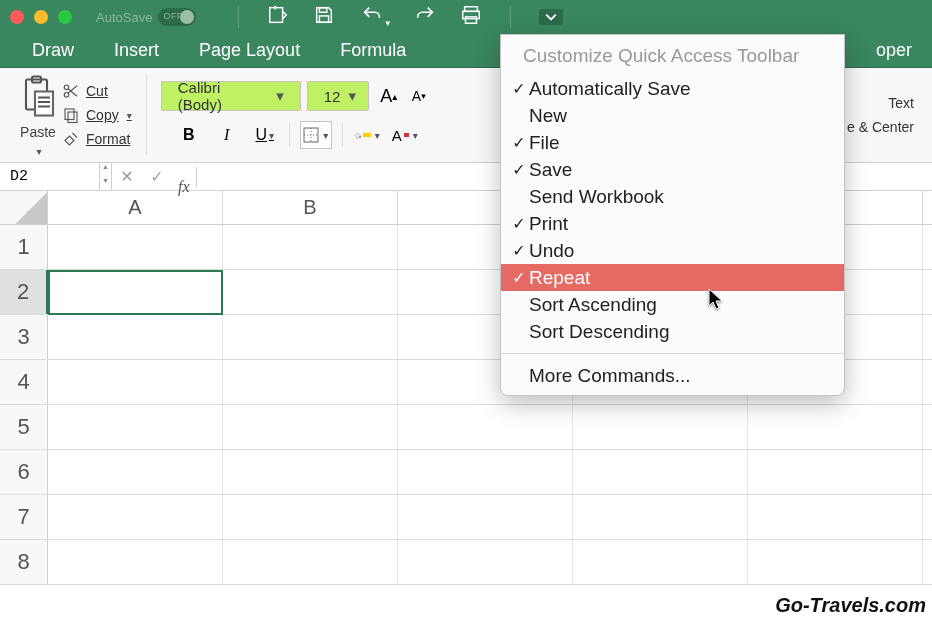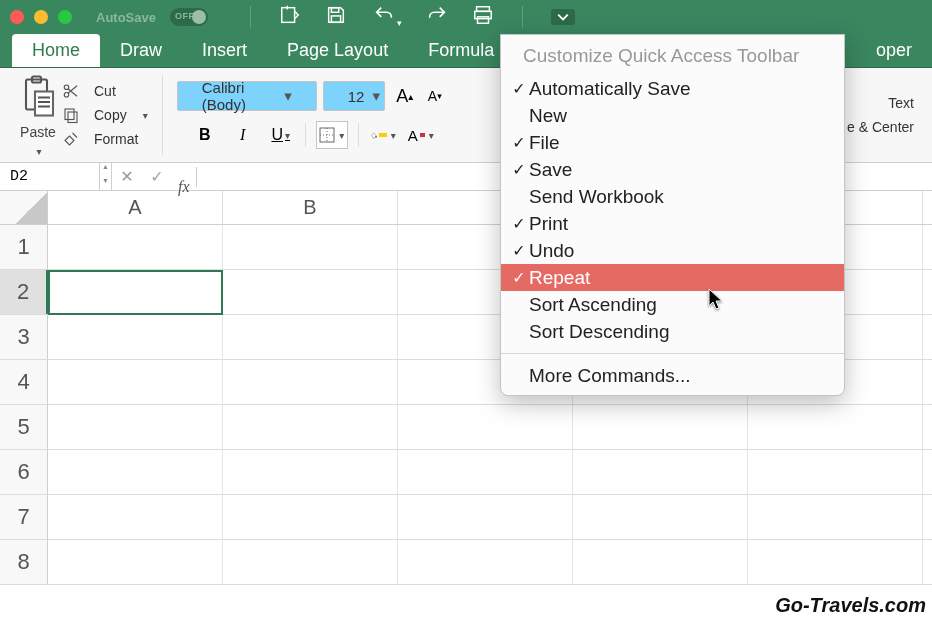--- a/index.html
+++ b/index.html
@@ -11,21 +11,21 @@
   }
   
   .titlebar {
     height: 34px; background: #39865f;
     display: flex; align-items: center; padding: 0 10px; gap: 10px;
   }
   .win-btn { width: 14px; height: 14px; border-radius: 50%; }
   .win-close { background:#fc5b57; }
   .win-min   { background:#fdbb2e; }
   .win-max   { background:#28c840; }
-  .autosave-wrap { display:flex; align-items:center; gap:14px; margin-left:14px; color:#8bb79e; font-size:13px; font-weight:700;}
+  .autosave-wrap { display:flex; align-items:center; gap:6px; margin-left:14px; color:#8bb79e; font-size:13px; font-weight:400;}
   .toggle { width:38px; height:18px; border-radius:9px; background:#2c6a4a; position:relative; }
   .toggle::after { content:""; position:absolute; right:2px; top:2px; width:14px; height:14px; border-radius:50%; background:#9bbfa6;}
   .toggle-label { font-size:9px; color:#8bb79e; position:absolute; left:5px; top:3px; letter-spacing:0.5px;}
   .qat { display:flex; gap:24px; margin-left:28px; align-items:center; }
   .qat .ic { color:#fff; stroke:#fff; }
   .qat-sep { width:1px; height:22px; background:#5da07c; margin:0 4px;}
   .qat-drop { display:flex; align-items:center; padding:2px 6px; border-radius:3px; background:#2c6a4a;}
   
   .tabstrip {
     height: 34px; background:#39865f; display:flex; align-items:flex-end;
@@ -43,25 +43,25 @@
     height:95px; background:#f7f7f7; border-bottom:1px solid #cfcfcf;
     display:flex; align-items:center; padding:4px 10px;
   }
   .rgroup { display:flex; flex-direction:column; align-items:center; gap:4px; padding:0 10px; height:100%; justify-content:center;}
   .rsep { width:1px; height:80px; background:#dcdcdc; margin:0 4px;}
   .paste-col { display:flex; flex-direction:column; align-items:center; gap:6px;}
   .paste-icon { width:36px; height:44px; stroke:#555; }
   .paste-label { font-size:14px; color:#444; }
   .dd { font-size:10px; color:#555; margin-left:2px;}
   .clip-col { display:flex; flex-direction:column; gap:6px; margin-left:6px;}
-  .clip-item { display:flex; align-items:center; gap:14px; font-size:14px; color:#333; }
+  .clip-item { display:flex; align-items:center; gap:6px; font-size:14px; color:#333;text-decoration:underline; }
   .clip-ic { width:18px; height:18px; stroke:#555; fill:none; stroke-width:1.5;}
   
   .font-group { display:flex; flex-direction:column; gap:10px;}
-  .sel { height:30px; border:1px solid #c4c4c4; background:#7dd3fc; display:inline-flex; align-items:center; padding:0 24px; font-size:15px; color:#333; border-radius:2px;}
+  .sel { height:30px; border:1px solid #c4c4c4; background:#bef264; display:inline-flex; align-items:center; padding:0 16px; font-size:15px; color:#333; border-radius:2px;}
   .sel .caret { margin-left:auto; padding-left:8px; color:#555;}
   .font-row1 { display:flex; gap:6px; align-items:center;}
   .fontname { width:140px; justify-content:space-between;}
   .fontsize { width:62px; justify-content:flex-start;}
   .azoom { display:flex; align-items:center; gap:2px;}
   .font-row2 { display:flex; gap:10px; align-items:center;}
   .fbtn { width:28px; height:28px; display:flex; align-items:center; justify-content:center; border:1px solid transparent; border-radius:2px;}
   .fsep{width:1px;height:24px;background:#ddd;}
   .border-btn { width:32px; height:28px; border:1px solid #c4c4c4; display:flex; align-items:center; justify-content:center; gap:2px; background:#fff;}
   .fill-btn, .color-btn { display:flex; align-items:center; gap:2px;}
@@ -180,21 +180,20 @@
     <span class="qat-sep"></span>
     <span class="qat-drop">
       <svg width="12" height="12" viewBox="0 0 10 10">
           <path d="M1 3l4 4 4-4" stroke="white" stroke-width="1.5" fill="none"></path>
         </svg>
     </span>
   </div>
 </div>
 
 <div class="tabstrip">
-  <div class="tab active">Home</div>
   <div class="tab">Draw</div>
   <div class="tab">Insert</div>
   <div class="tab">Page Layout</div>
   <div class="tab">Formula</div>
   <div class="tab" style="margin-left:auto;">oper</div>
 </div>
 
 <div class="ribbon">
   <div class="rgroup">
     <div style="display:flex; align-items:center;">

